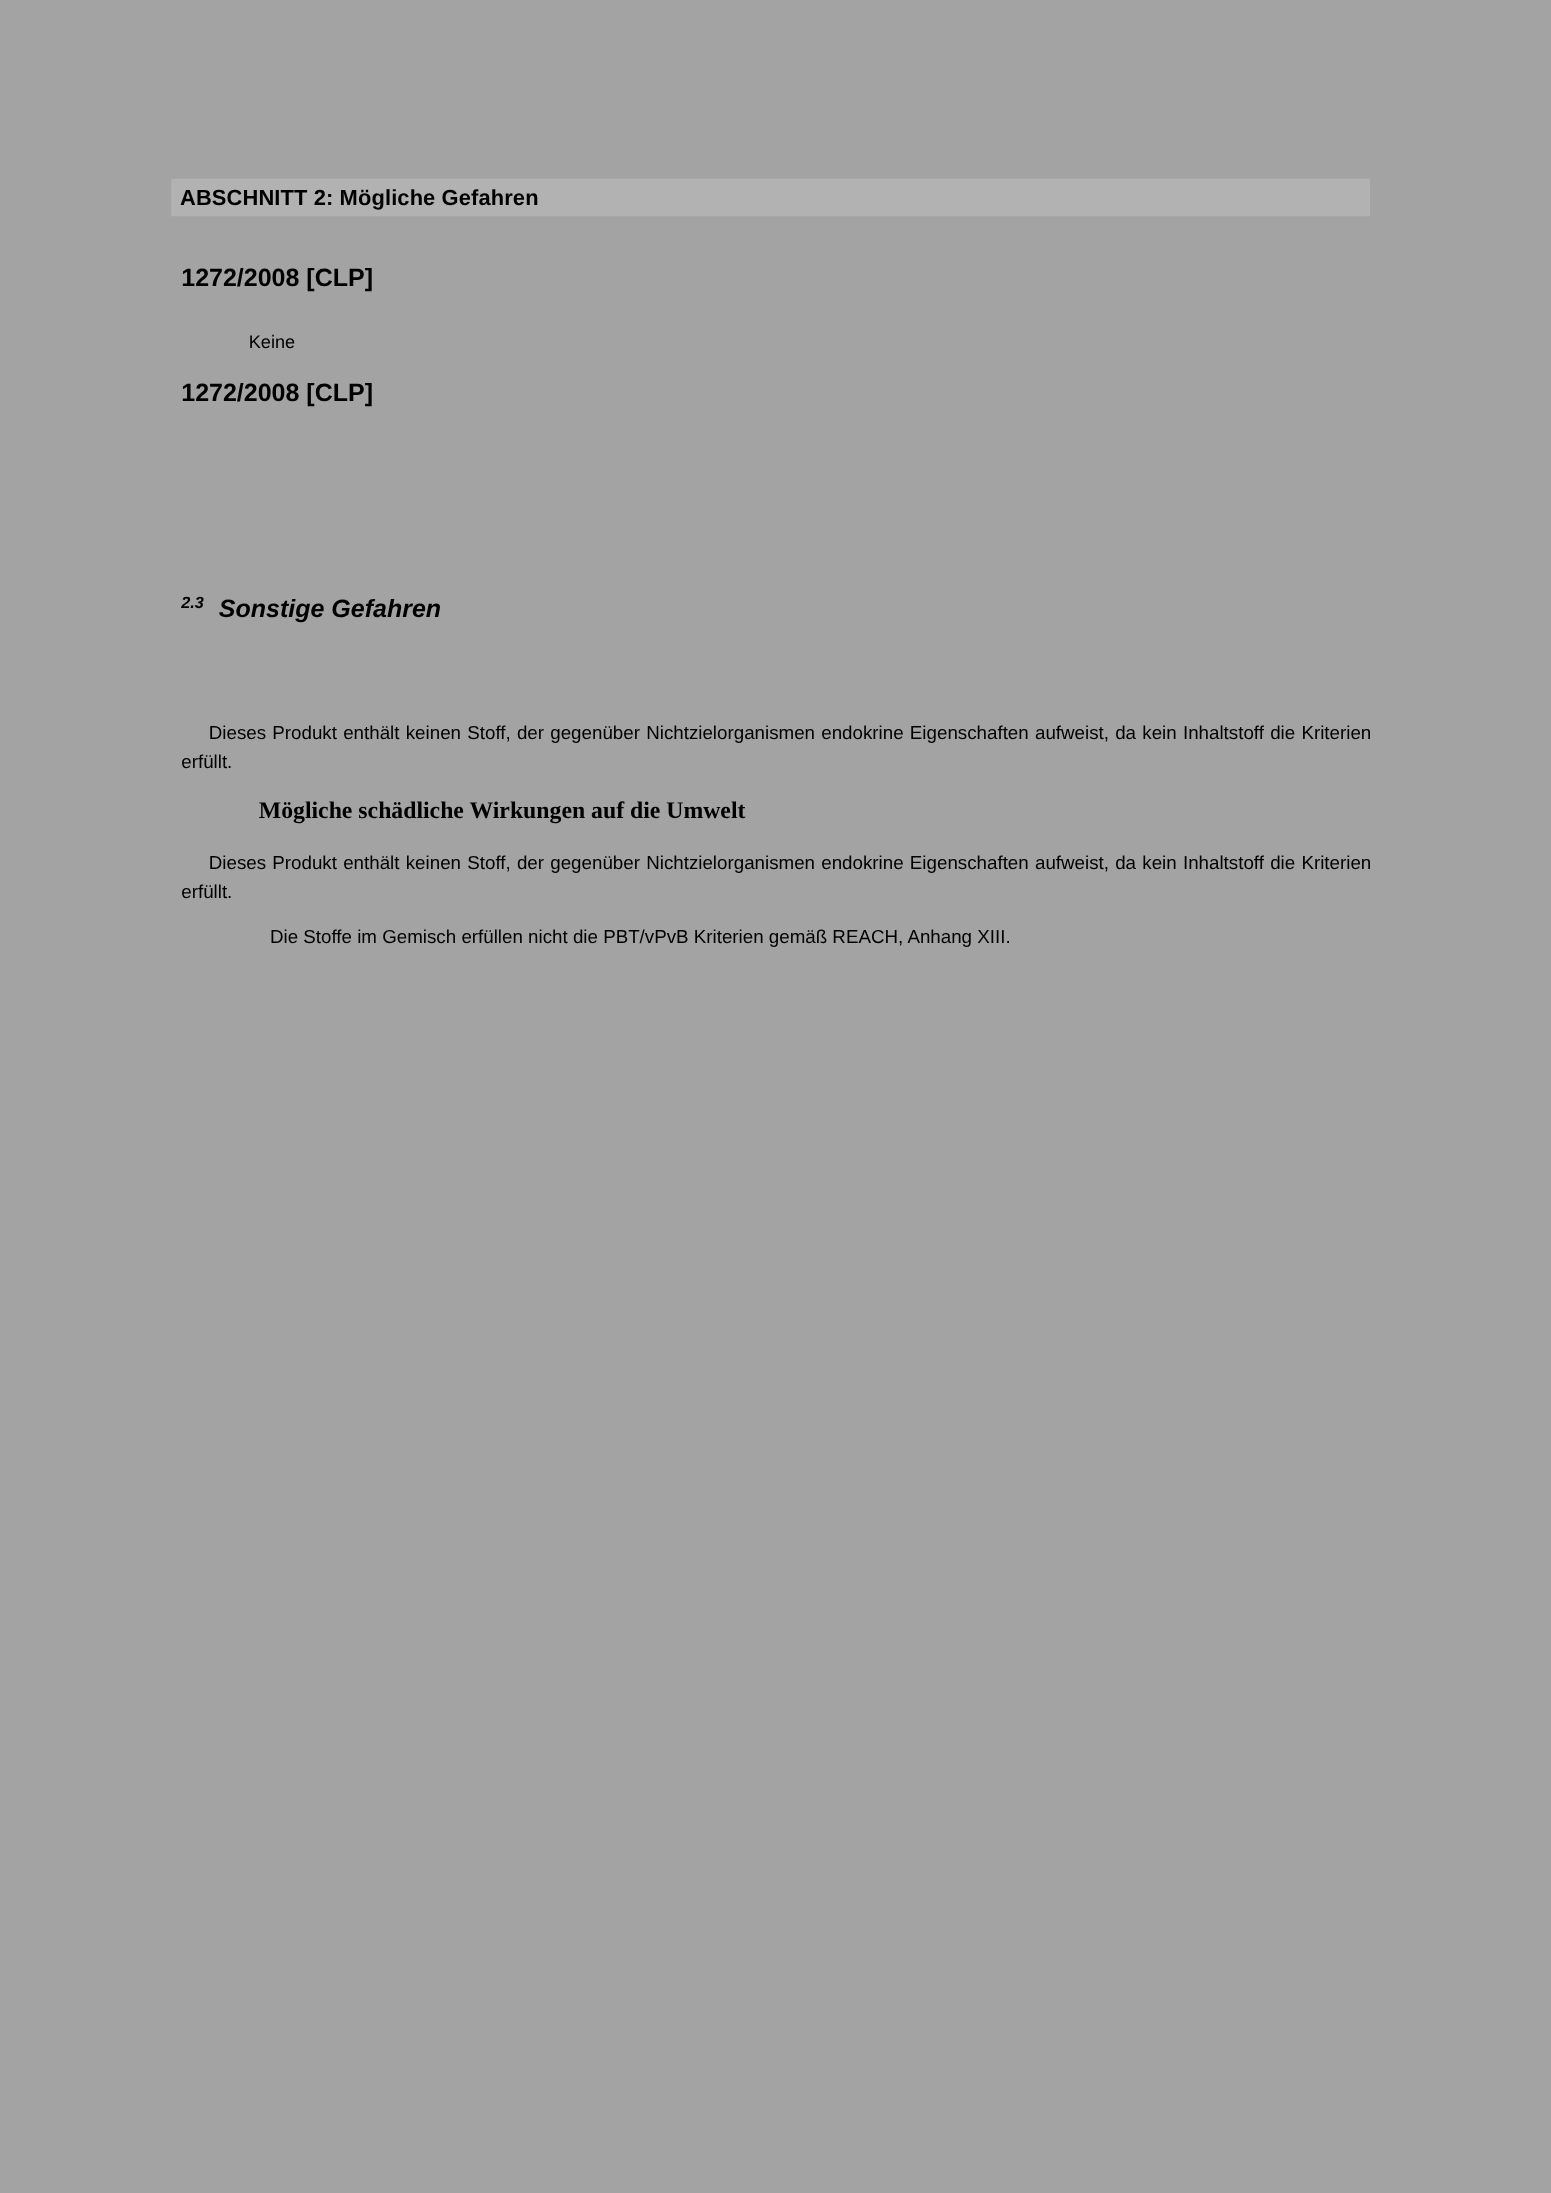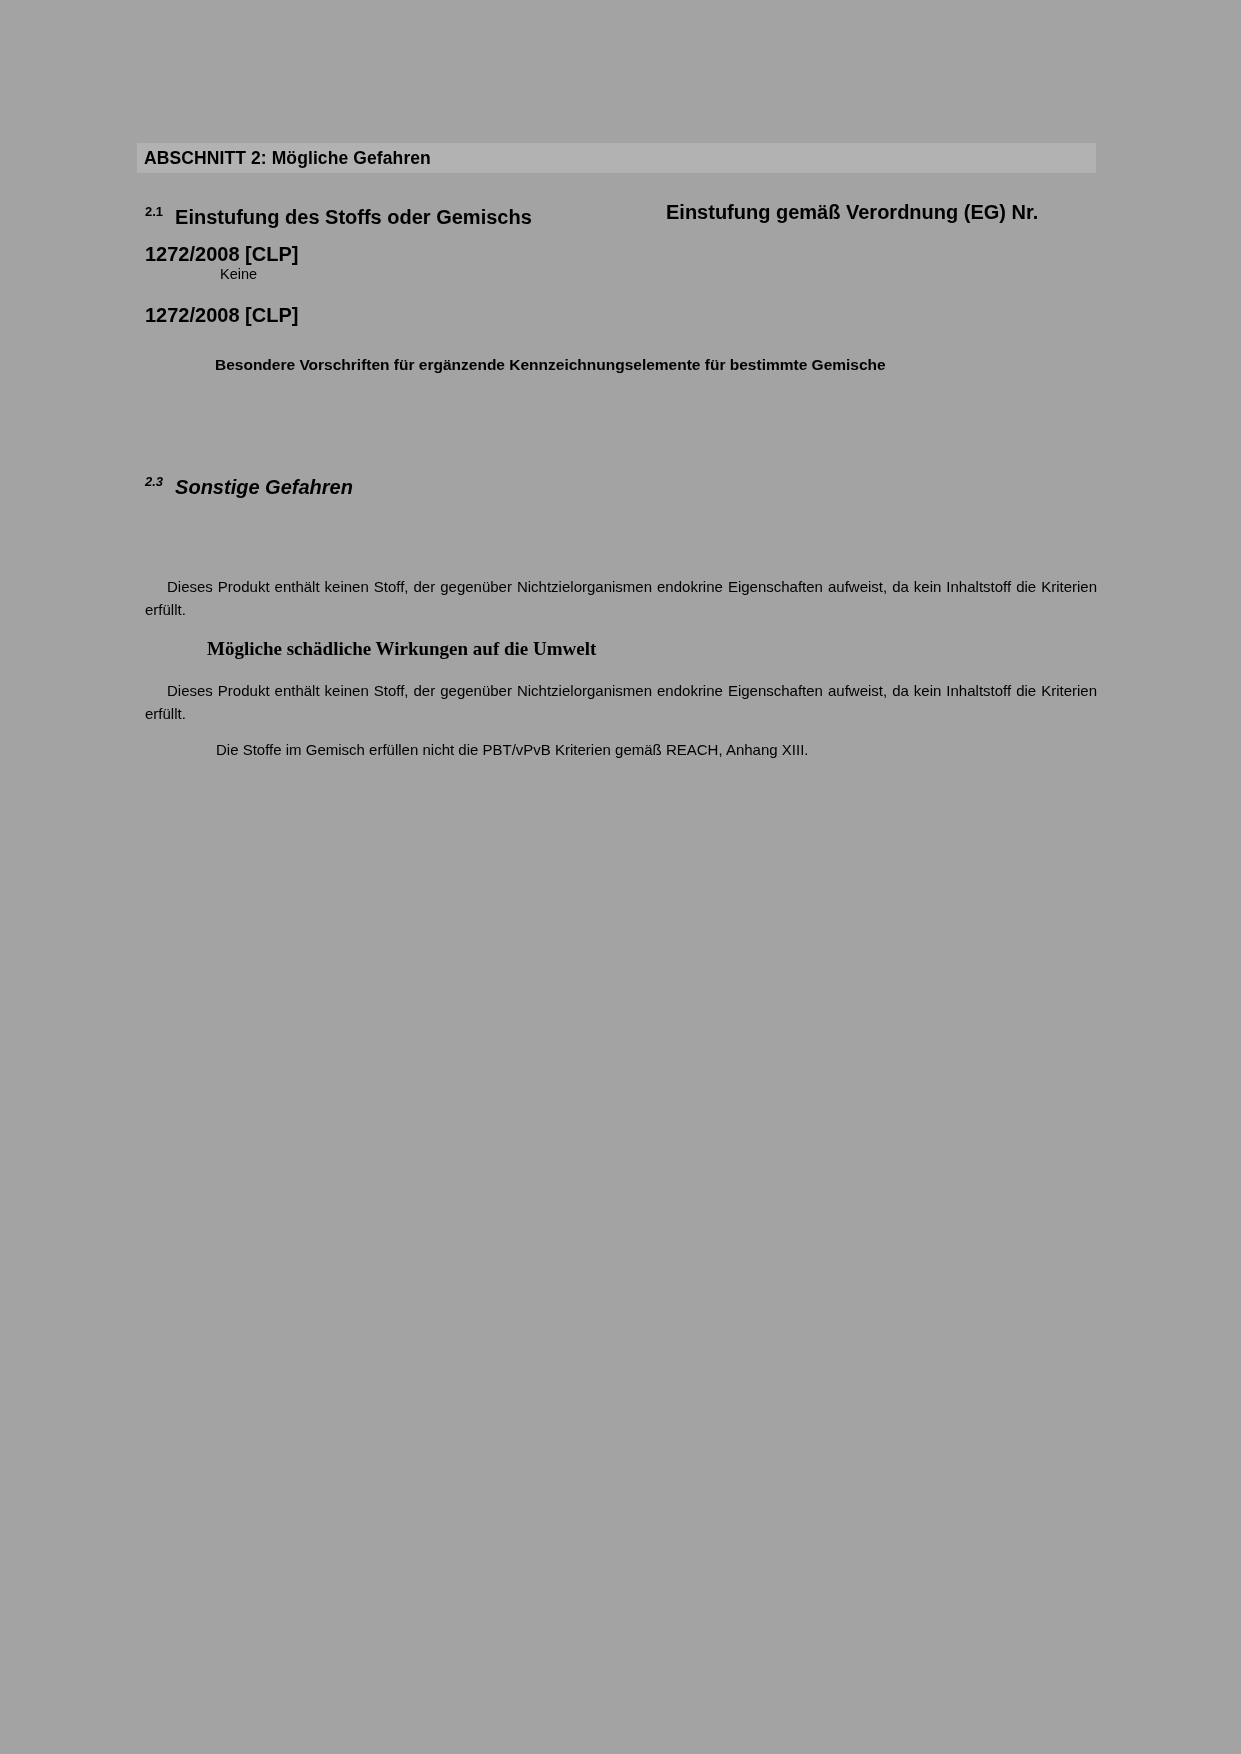--- a/index.html
+++ b/index.html
@@ -59,21 +59,21 @@
   .h21 .h-right { left: 521px; }
   .h22 { top: 291px; }
   .h22 .h-right { left: 407px; }
   .h23 { top: 469px; font-style: italic; }
   .h2 .h-line2 {
     margin-top: 11px;
     line-height: 26px;
   }
   .keine {
     position: absolute;
-    left: 220px;
+    left: 199px;
     top: 266px;
     font-size: 14.5px;
   }
   .subhead {
     position: absolute;
     left: 215px;
     top: 356px;
     font-size: 15.5px;
     font-weight: bold;
   }
@@ -127,34 +127,29 @@
 </head>
 <body>
 
 <div class="page" style="background: #a3a3a3; color: rgb(0, 0, 0);">
 
   <div class="section-bar" style="background: rgb(178, 178, 178);">
     <span>ABSCHNITT 2: Mögliche Gefahren</span>
   </div>
 
   <div class="h2 h21">
-    <div class="h-line1">
-      <span class="sec-num">2.1</span><span class="h-title">Einstufung des Stoffs oder Gemischs</span>
-      <span class="h-right">Einstufung gemäß Verordnung (EG) Nr.</span>
-    </div>
     <div class="h-line2">1272/2008 [CLP]</div>
   </div>
 
   <div class="keine">Keine</div>
 
   <div class="h2 h22">
     <div class="h-line2">1272/2008 [CLP]</div>
   </div>
 
-  <div class="subhead">Besondere Vorschriften für ergänzende Kennzeichnungselemente für bestimmte Gemische</div>
 
 
   <div class="h2 h23">
     <div class="h-line1">
       <span class="sec-num">2.3</span><span class="h-title">Sonstige Gefahren</span>
     </div>
   </div>
 
 
 

